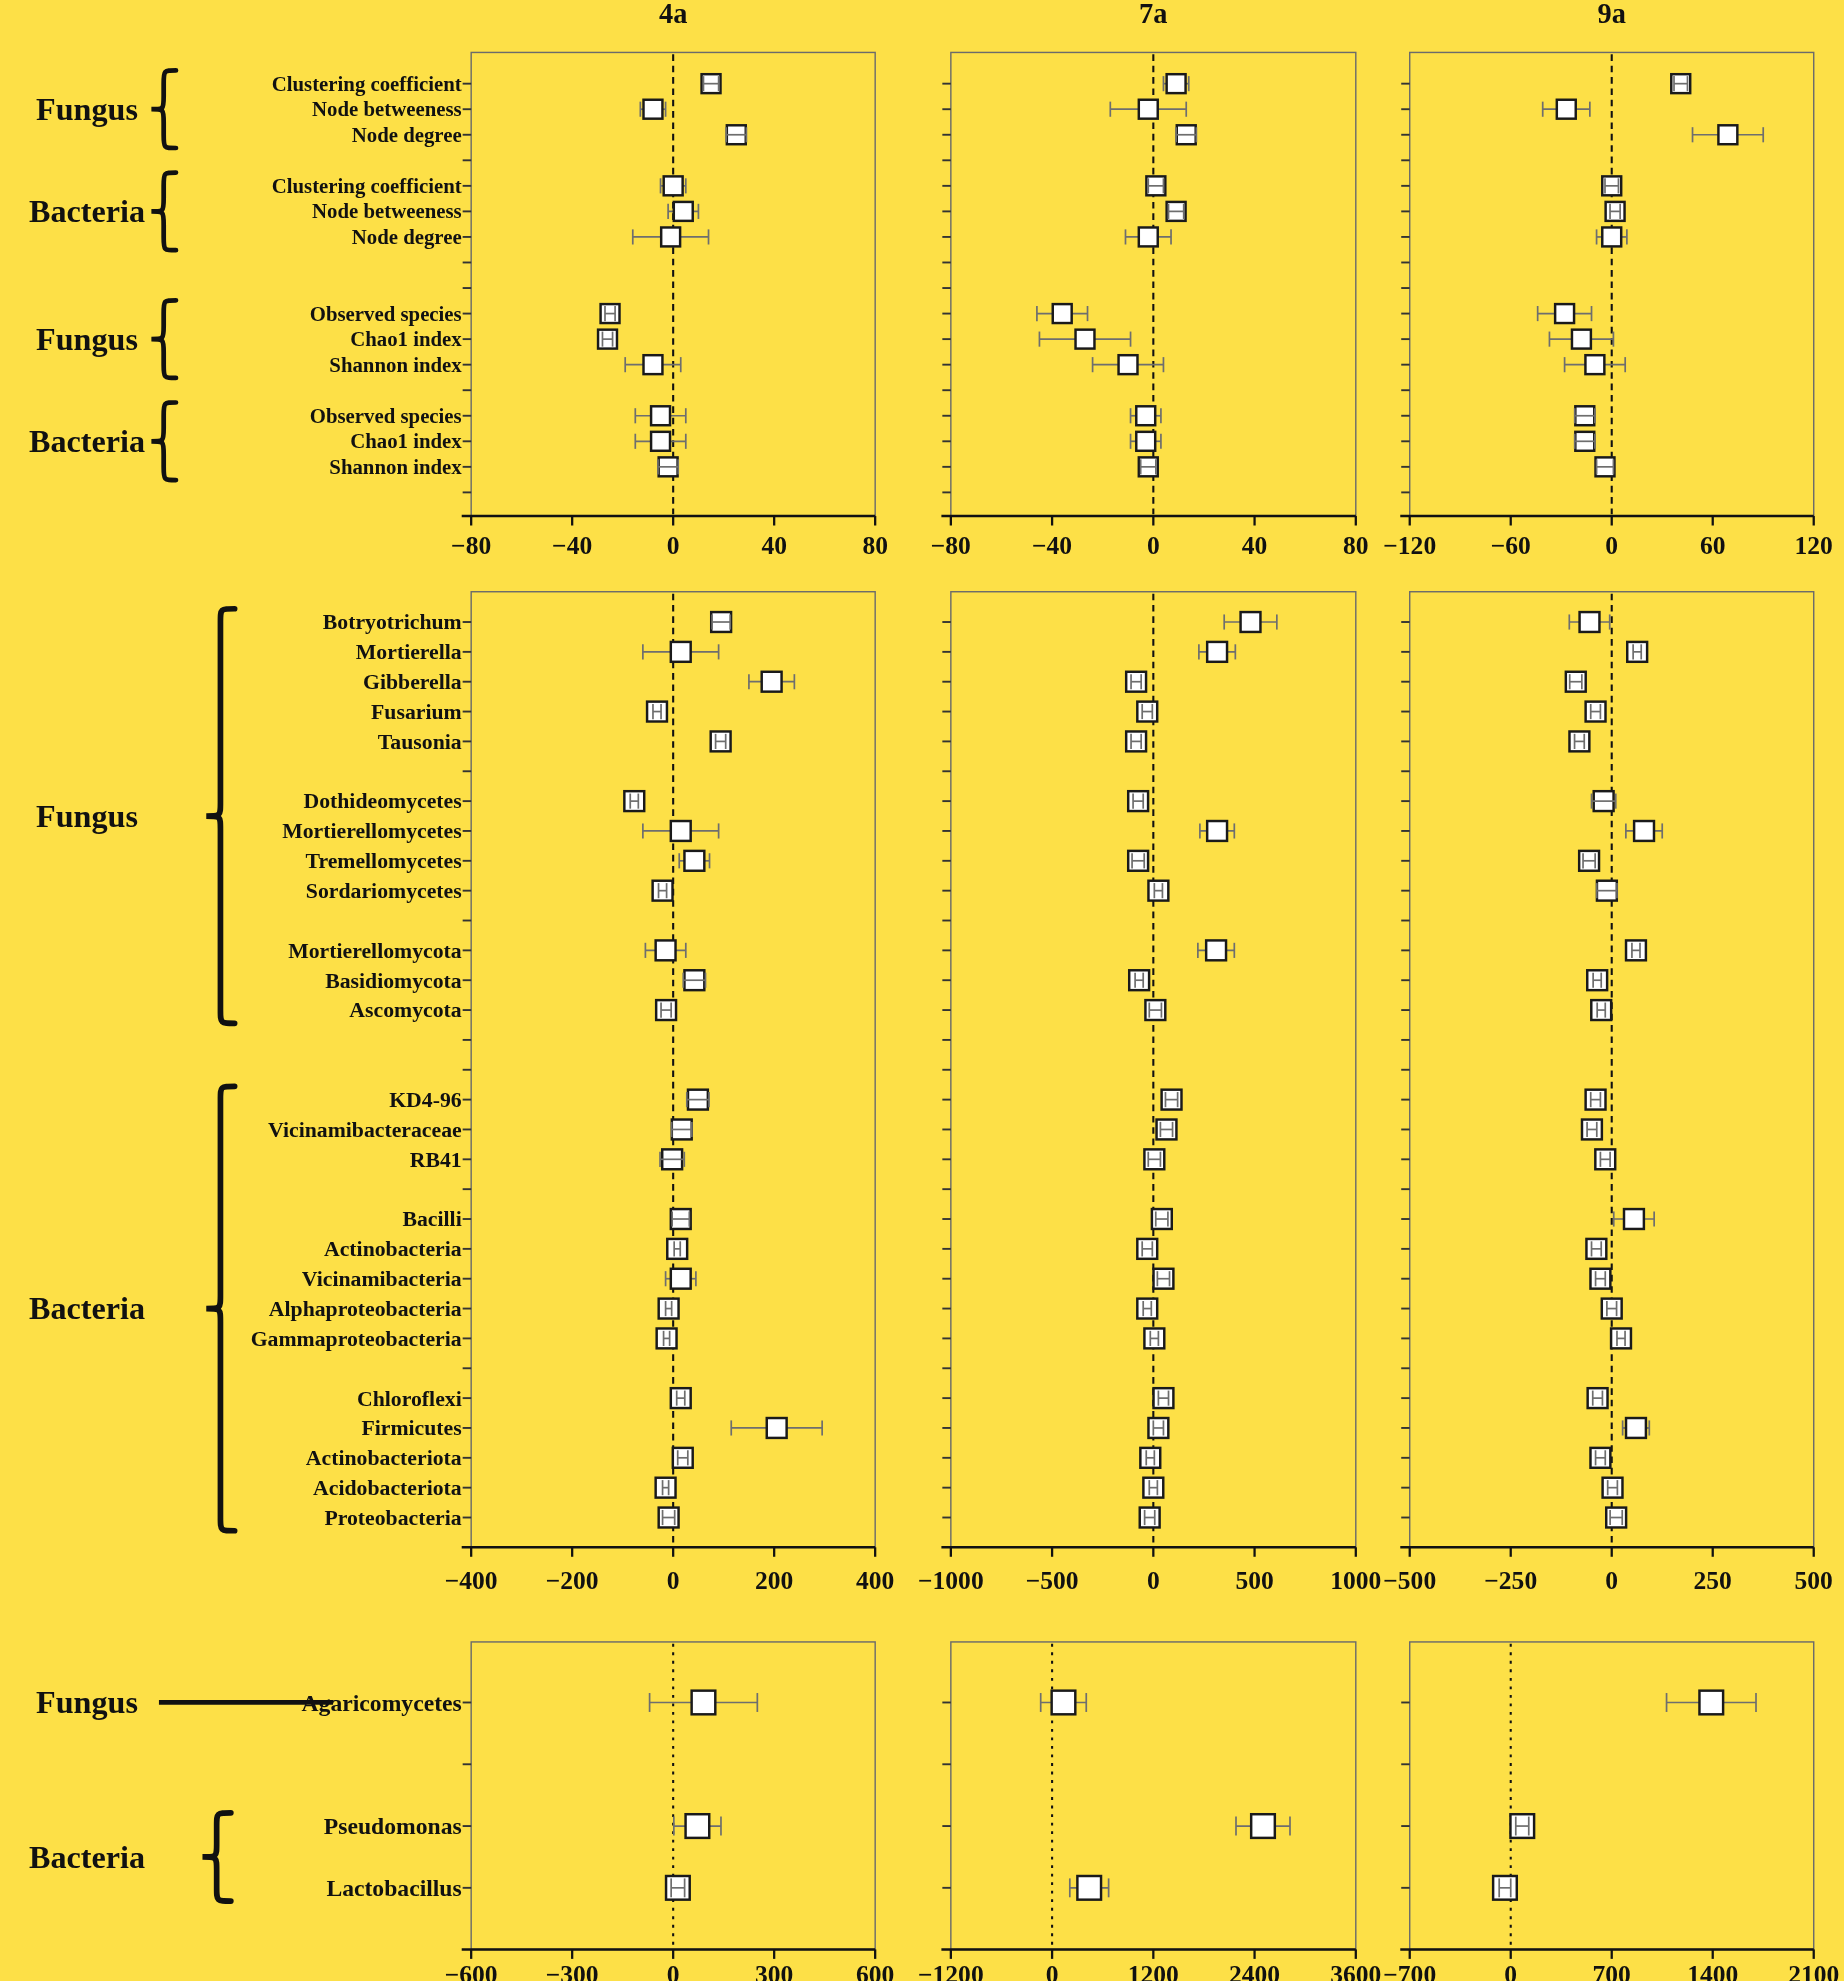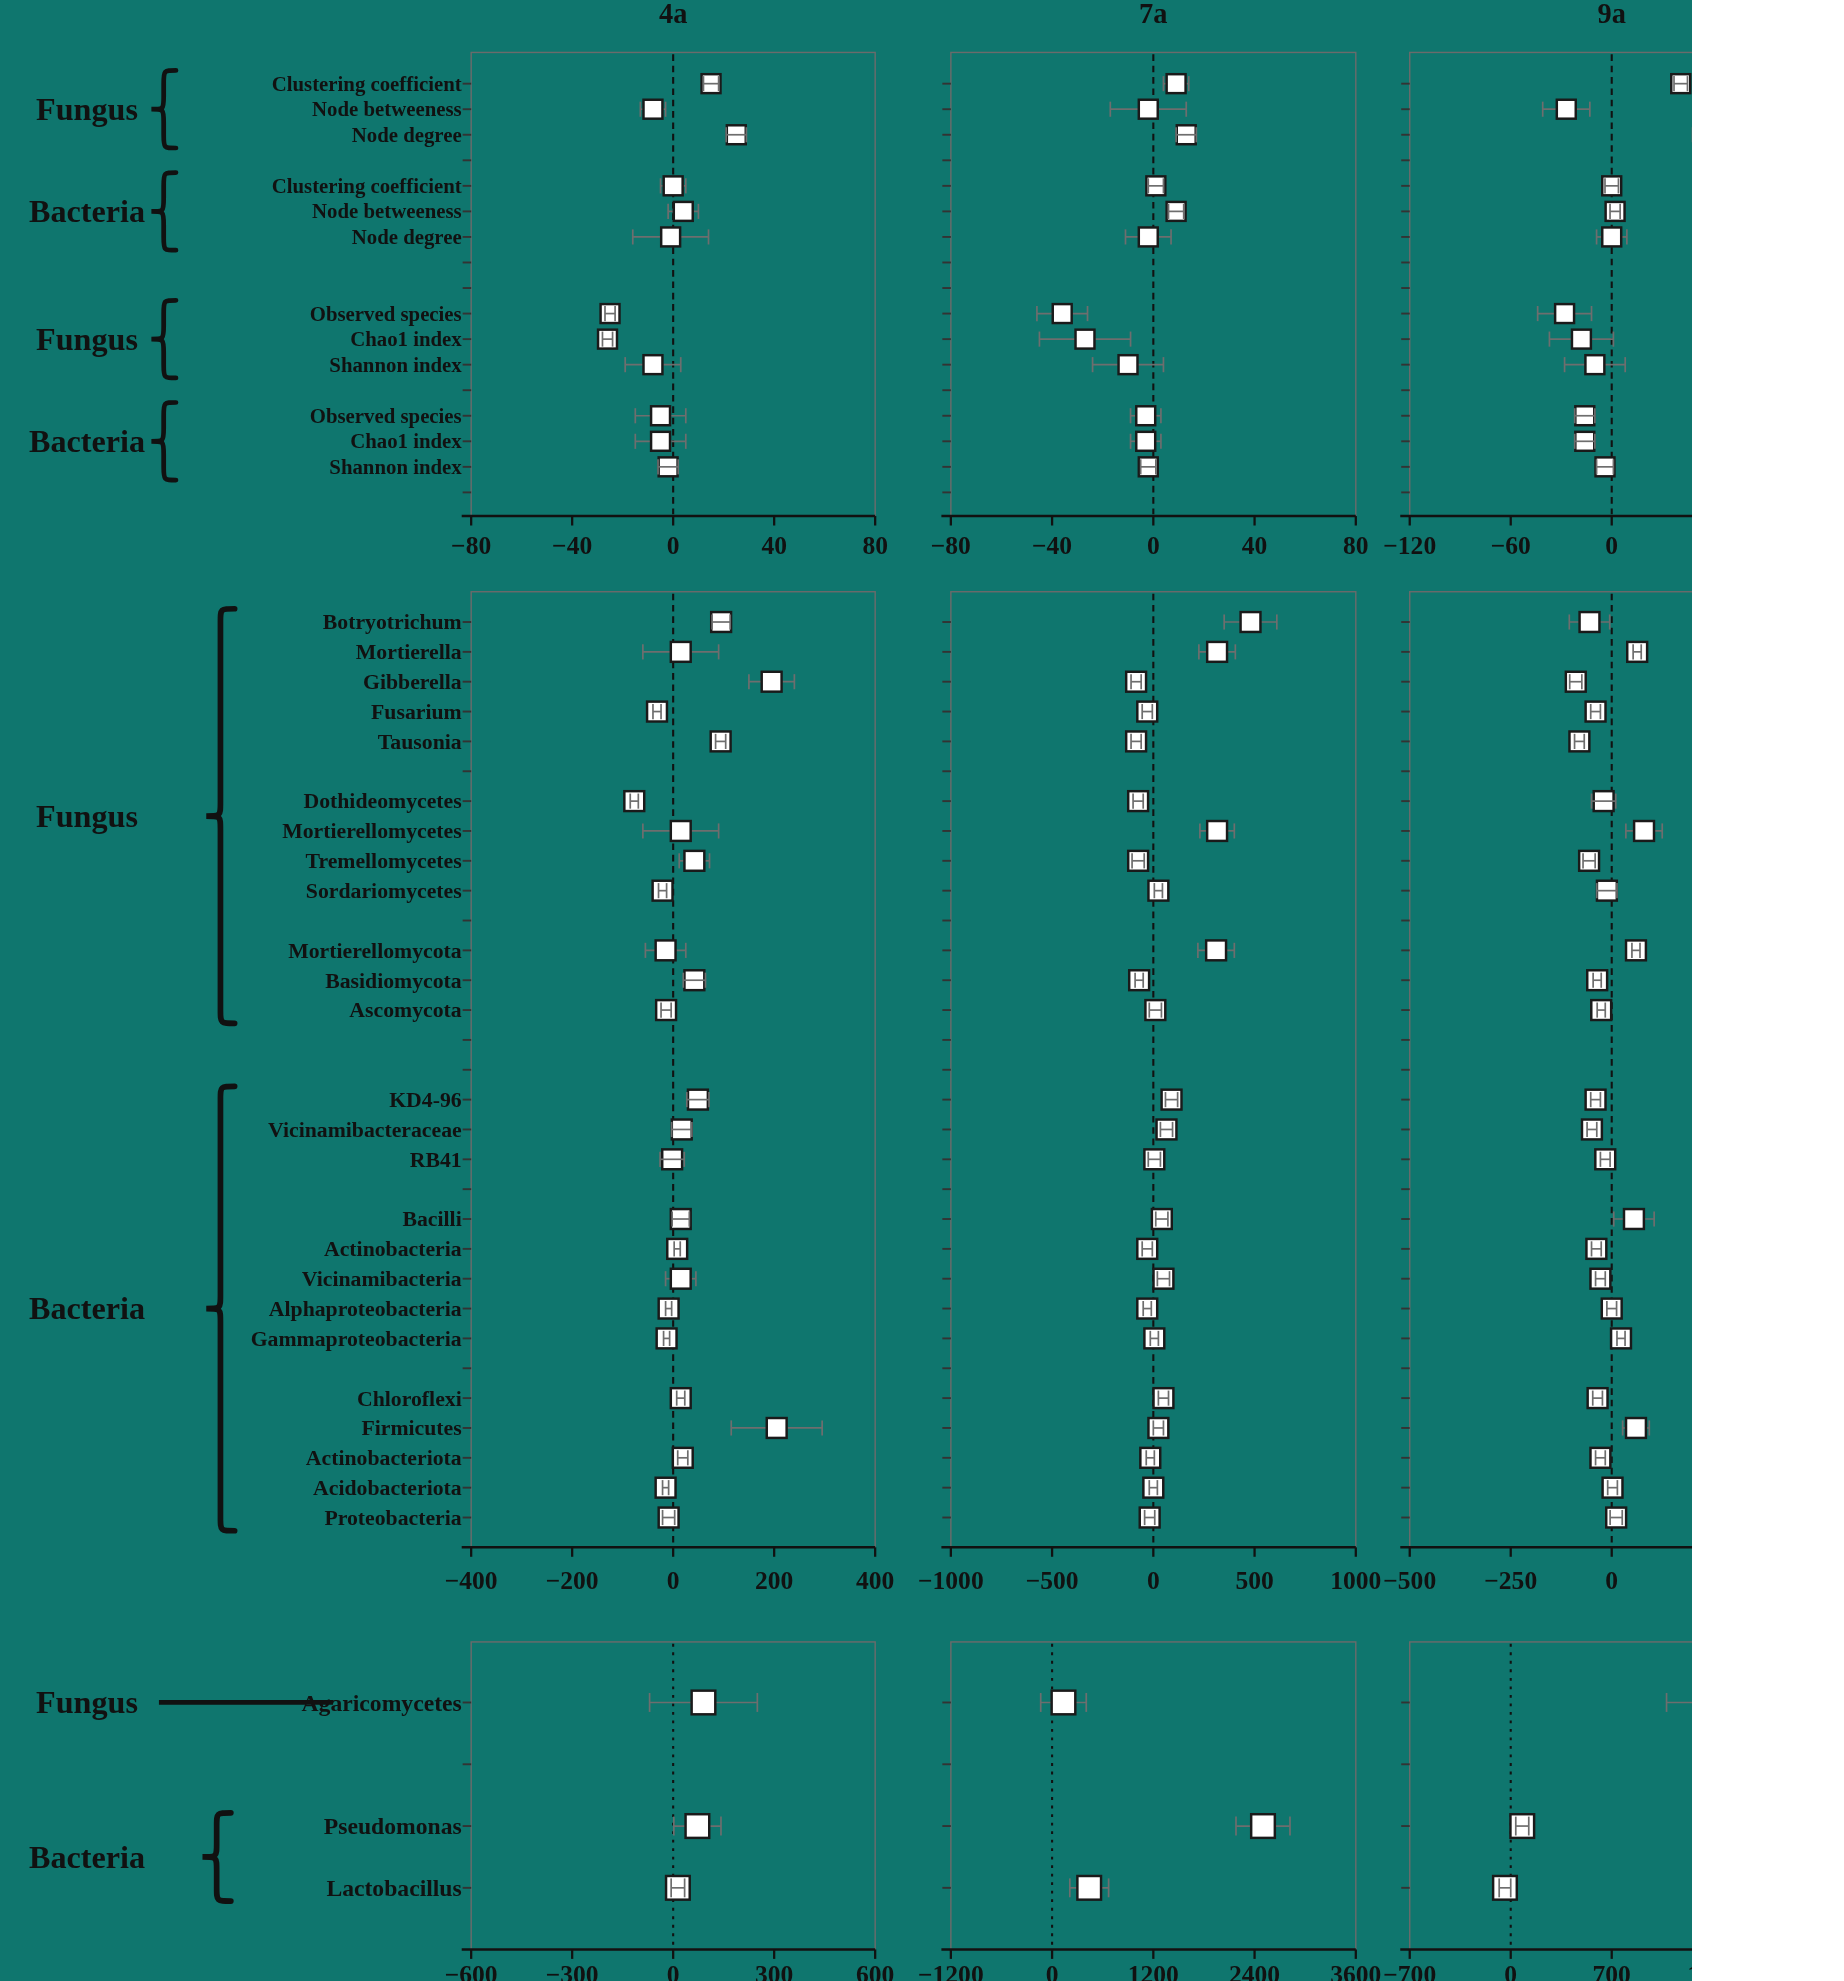--- a/index.html
+++ b/index.html
@@ -1,16 +1,16 @@
 <!DOCTYPE html>
 <html style="font-size:15px"><head>
 <meta charset="utf-8">
 <style>
   html,body { margin:0; padding:0; background:#ffffff; }
-  #stage { position:relative; width:1692px; height:1982px; background:#0f766e; overflow:hidden; }
+  #stage { position:relative; width:1844px; height:1982px; background:#fde047; overflow:hidden; }
   svg text {
     font-family:"Liberation Serif","DejaVu Serif",serif;
     font-weight:bold;
     fill:#111111;
   }
 </style>
 </head>
 <body>
 
 <div id="stage">

